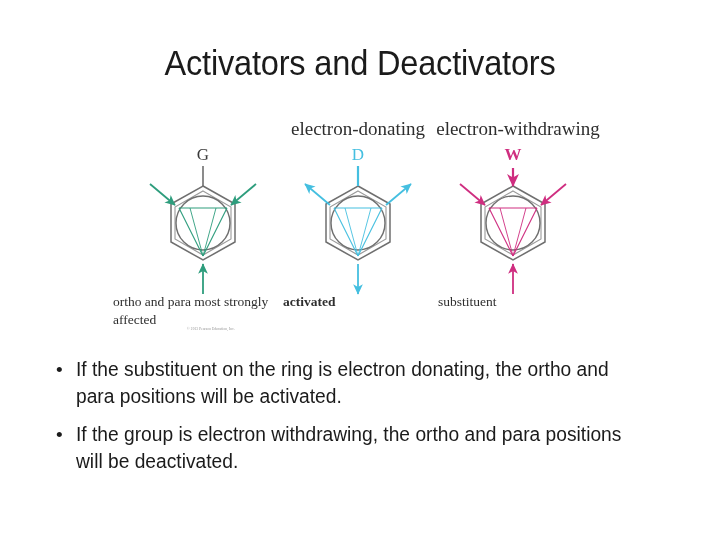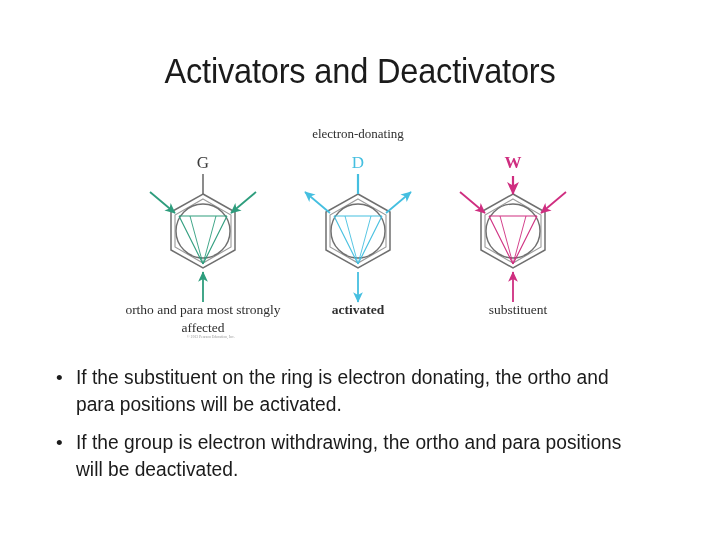--- a/index.html
+++ b/index.html
@@ -13,21 +13,20 @@
     position: relative;
     overflow: hidden;
     font-family: "Liberation Sans", sans-serif;
     -webkit-font-smoothing: antialiased;
   }
 
   #slide {
     position: absolute;
     inset: 0;
     background: #ffffff;
-    margin-top: 8px;
   }
 
   
   #title {
     position: absolute;
     top: 44px;
     left: 0;
     width: 720px;
     text-align: center;
     font-family: "Liberation Sans Narrow", "Liberation Sans", sans-serif;
@@ -44,21 +43,21 @@
     position: absolute;
     left: 118px;
     top: 110px;
     width: 500px;
     height: 235px;
   }
 
   .col-header {
     position: absolute;
     font-family: "Liberation Serif", "DejaVu Serif", serif;
-    font-size: 13px;
+    font-size: 19px;
     color: #2e2e2e;
     white-space: nowrap;
     text-align: center;
   }
   #hdr-donating { left: 160px; top: 8px; width: 160px; }
   #hdr-withdrawing { left: 300px; top: 8px; width: 200px; }
 
   .struct {
     position: absolute;
     top: 24px;
@@ -69,21 +68,20 @@
   #struct-d { left: 165px; }
   #struct-w { left: 320px; }
 
   .struct svg { display: block; }
 
   .caption {
     position: absolute;
     font-family: "Liberation Serif", "DejaVu Serif", serif;
     font-size: 13.5px;
     color: #2e2e2e;
-    text-align: center;
     line-height: 1.32;
     white-space: nowrap;
   }
   #cap-g { left: -5px; top: 183px; width: 180px; white-space: normal; }
   #cap-d { left: 165px; top: 183px; width: 150px; font-weight: bold; }
   #cap-w { left: 320px; top: 183px; width: 160px; }
 
   #copyright {
     position: absolute;
     left: 18px;
@@ -133,20 +131,21 @@
 </head>
 <body>
 
 <div id="slide">
 
   <div id="title">Activators and Deactivators</div>
 
   <div id="figure">
 
     <div class="col-header" id="hdr-donating">electron-donating</div>
+    <div class="col-header" id="hdr-withdrawing">electron-withdrawing</div>
 
     <div class="struct" id="struct-g">
       <svg width="150" height="175" viewBox="0 0 150 175">
         <defs>
           <marker id="ah-g" markerWidth="7" markerHeight="7" refX="5.4" refY="3" orient="auto">
             <path d="M0,0.3 L5.8,3 L0,5.7 L1.5,3 Z" fill="#2e9d7d"></path>
           </marker>
         </defs>
 
         <polygon points="75,52 107,70 107,108 75,126 43,108 43,70" fill="none" stroke="#6f6f6f" stroke-width="1.5"></polygon>

